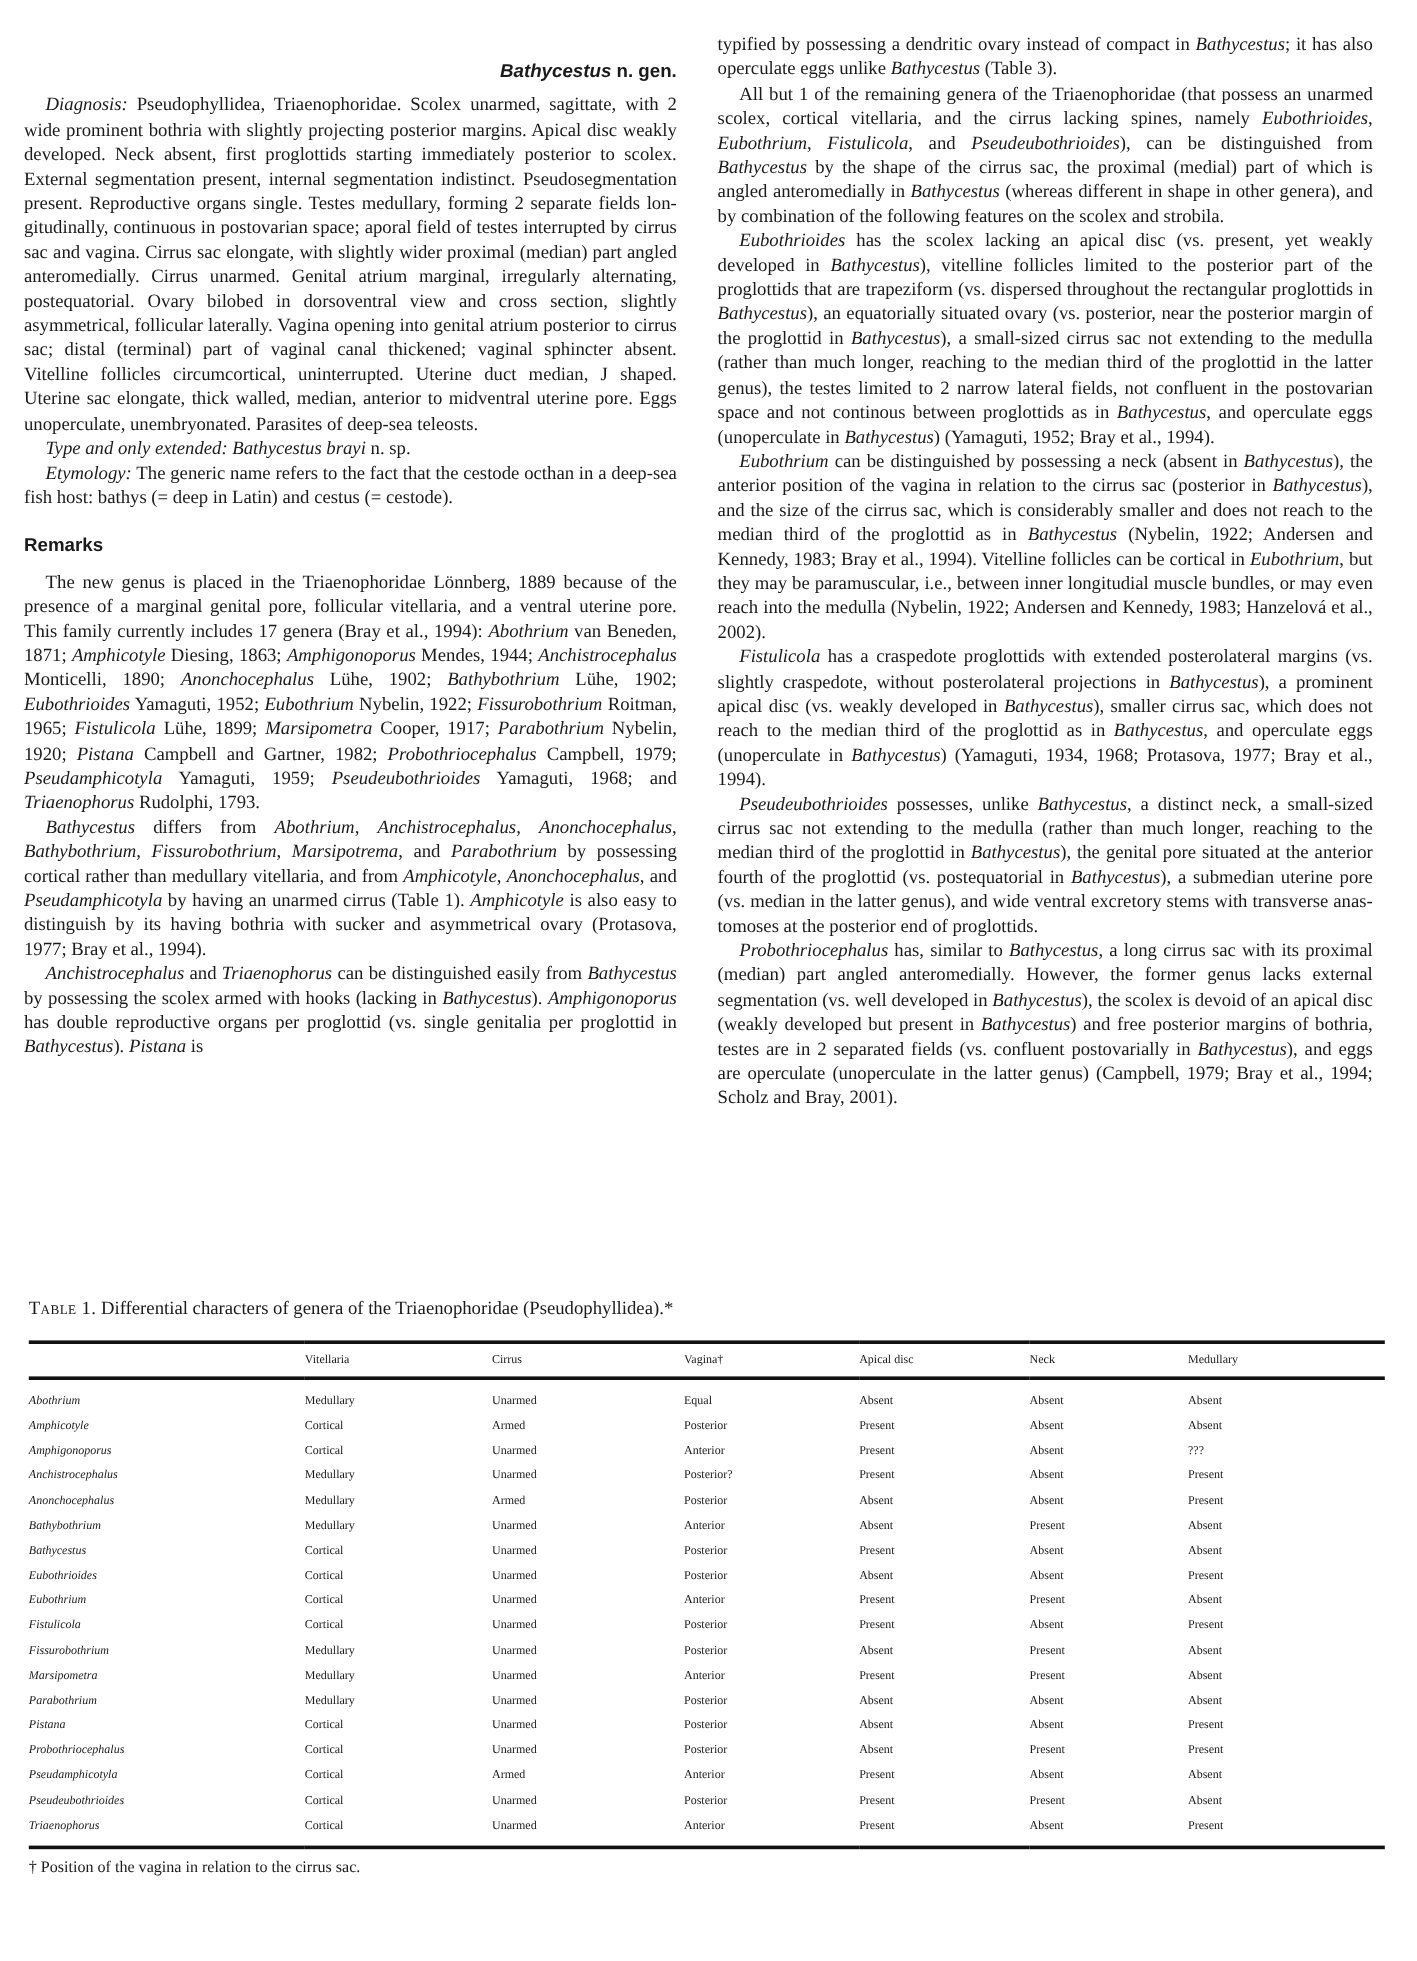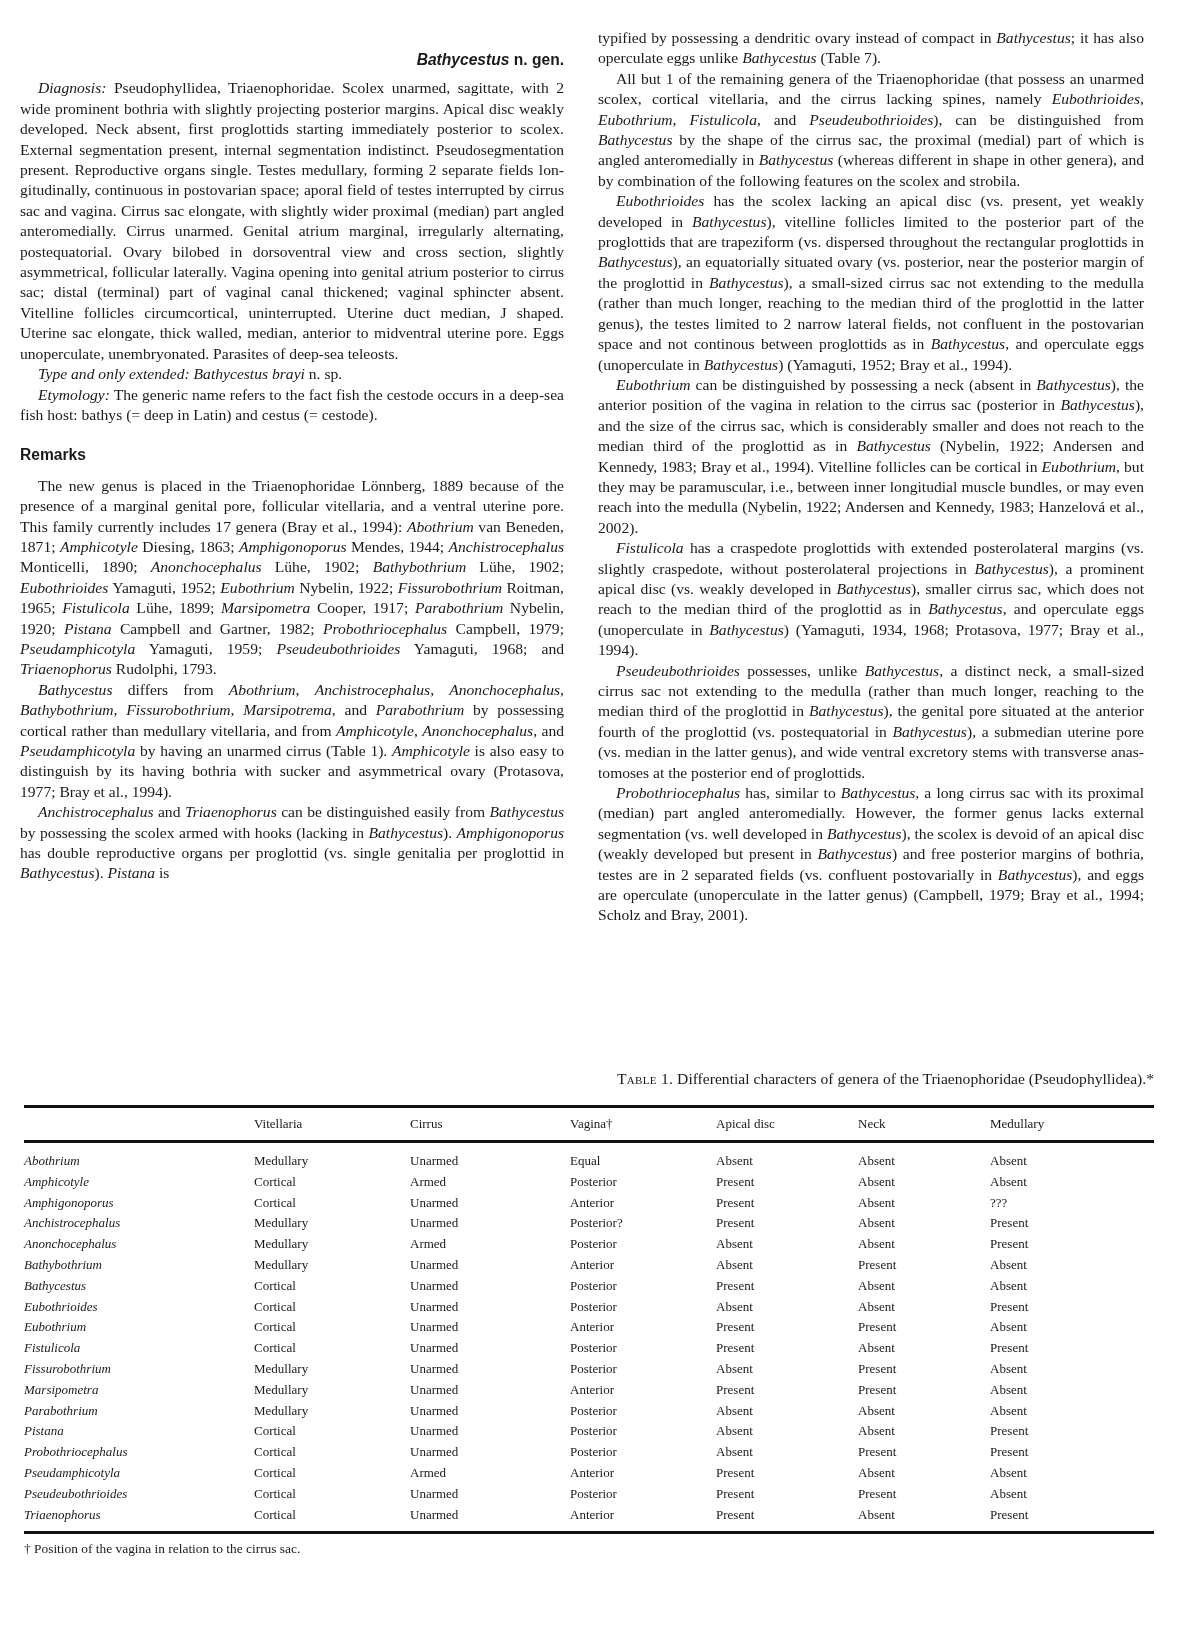--- a/index.html
+++ b/index.html
@@ -10,51 +10,51 @@
   .col-left { left: 20px; }
   .col-right { left: 598px; top: 28px; width: 546px; }
   .col p { margin: 0; text-indent: 18px; }
   .col p.noindent { text-indent: 0; }
   h2.genus-title { font-family: "Liberation Sans", "DejaVu Sans", sans-serif; font-weight: bold;
          font-size: 15.6px; text-align: right; margin: 20px 0 8px 0; }
   h3.sec { font-family: "Liberation Sans", "DejaVu Sans", sans-serif; font-weight: bold; font-size: 15.6px;
          margin: 20px 0 10px 0; }
   em { font-style: italic; }
   .table-wrap { position: absolute; left: 24px; top: 1070px; width: 1130px; }
-  .table-caption { text-align: right; font-size: 15.6px; margin-bottom: 17px; }
+  .table-caption { text-align: left; font-size: 15.6px; margin-bottom: 17px; margin-top: 12px; }
   .table-caption .sc { font-variant: small-caps; letter-spacing: 0.3px; }
-  table { width: 1130px; border-collapse: collapse; font-size: 13px; }
+  table { width: 1130px; border-collapse: collapse; font-size: 10px; }
   thead tr th { font-weight: normal; text-align: left; padding: 8px 0 8px 0; border-top: 3px solid #111;
          border-bottom: 3px solid #111; }
   tbody td { padding: 0; line-height: 20.8px; }
   tbody tr:first-child td { padding-top: 8px; }
   tbody tr:last-child td { padding-bottom: 6px; border-bottom: 3px solid #111; }
   td.genus { font-style: italic; width: 230px; }
   .c1 { width: 156px; } .c2 { width: 160px; } .c3 { width: 146px; } .c4 { width: 142px; margin-top: 33px; } .c5 { width: 132px; }
   th.c1 { padding-left: 0; } 
   .footnotes { font-size: 13.4px; margin-top: 6px; line-height: 17.5px; }
 </style>
 </head>
 <body>
 
 <div class="col col-left">
   <h2 class="genus-title"><em>Bathycestus</em><span> n. gen.</span></h2>
   <p><em>Diagnosis:</em><span> Pseudophyllidea, Triaenophoridae. Scolex unarmed, sag­ittate, with 2 wide prominent bothria with slightly projecting posterior margins. Apical disc weakly developed. Neck absent, first proglottids starting immediately posterior to scolex. External segmentation present, internal segmentation indistinct. Pseudosegmentation present. Repro­ductive organs single. Testes medullary, forming 2 separate fields lon­gitudinally, continuous in postovarian space; aporal field of testes in­terrupted by cirrus sac and vagina. Cirrus sac elongate, with slightly wider proximal (median) part angled anteromedially. Cirrus unarmed. Genital atrium marginal, irregularly alternating, postequatorial. Ovary bilobed in dorsoventral view and cross section, slightly asymmetrical, follicular laterally. Vagina opening into genital atrium posterior to cirrus sac; distal (terminal) part of vaginal canal thickened; vaginal sphincter absent. Vitelline follicles circumcortical, uninterrupted. Uterine duct median, J shaped. Uterine sac elongate, thick walled, median, anterior to midventral uterine pore. Eggs unoperculate, unembryonated. Para­sites of deep-sea teleosts.</span></p>
 
   <p><em>Type and only extended: Bathycestus brayi</em><span> n. sp.</span></p>
-  <p><em>Etymology:</em><span> The generic name refers to the fact fish the cestode oc­curs in a deep-sea fish host: bathys (= deep in Latin) and cestus (= cestode).</span></p>
+  <p><em>Etymology:</em><span> The generic name refers to the fact that the cestode oc­than in a deep-sea fish host: bathys (= deep in Latin) and cestus (= cestode).</span></p>
 
   <h3 class="sec">Remarks</h3>
   <p><span>The new genus is placed in the Triaenophoridae Lönnberg, 1889 be­cause of the presence of a marginal genital pore, follicular vitellaria, and a ventral uterine pore. This family currently includes 17 genera (Bray et al., 1994): </span><em>Abothrium</em><span> van Beneden, 1871; </span><em>Amphicotyle</em><span> Dies­ing, 1863; </span><em>Amphigonoporus</em><span> Mendes, 1944; </span><em>Anchistrocephalus</em><span> Monti­celli, 1890; </span><em>Anonchocephalus</em><span> Lühe, 1902; </span><em>Bathybothrium</em><span> Lühe, 1902; </span><em>Eubothrioides</em><span> Yamaguti, 1952; </span><em>Eubothrium</em><span> Nybelin, 1922; </span><em>Fissuro­bothrium</em><span> Roitman, 1965; </span><em>Fistulicola</em><span> Lühe, 1899; </span><em>Marsipometra</em><span> Coo­per, 1917; </span><em>Parabothrium</em><span> Nybelin, 1920; </span><em>Pistana</em><span> Campbell and Gartner, 1982; </span><em>Probothriocephalus</em><span> Campbell, 1979; </span><em>Pseudamphicotyla</em><span> Yama­guti, 1959; </span><em>Pseudeubothrioides</em><span> Yamaguti, 1968; and </span><em>Triaenophorus</em><span> Ru­dolphi, 1793.</span></p>
   <p><em>Bathycestus</em><span> differs from </span><em>Abothrium</em><span>, </span><em>Anchistrocephalus</em><span>, </span><em>Anonchoce­phalus</em><span>, </span><em>Bathybothrium</em><span>, </span><em>Fissurobothrium</em><span>, </span><em>Marsipotrema</em><span>, and </span><em>Paraboth­rium</em><span> by possessing cortical rather than medullary vitellaria, and from </span><em>Amphicotyle</em><span>, </span><em>Anonchocephalus</em><span>, and </span><em>Pseudamphicotyla</em><span> by having an unarmed cirrus (Table 1). </span><em>Amphicotyle</em><span> is also easy to distinguish by its having bothria with sucker and asymmetrical ovary (Protasova, 1977; Bray et al., 1994).</span></p>
   <p><em>Anchistrocephalus</em><span> and </span><em>Triaenophorus</em><span> can be distinguished easily from </span><em>Bathycestus</em><span> by possessing the scolex armed with hooks (lacking in </span><em>Bathycestus</em><span>). </span><em>Amphigonoporus</em><span> has double reproductive organs per proglottid (vs. single genitalia per proglottid in </span><em>Bathycestus</em><span>). </span><em>Pistana</em><span> is</span></p>
 </div>
 
 <div class="col col-right">
-  <p class="noindent"><span>typified by possessing a dendritic ovary instead of compact in </span><em>Bathy­cestus</em><span>; it has also operculate eggs unlike </span><em>Bathycestus</em><span> (Table 7).</span></p>
+  <p class="noindent"><span>typified by possessing a dendritic ovary instead of compact in </span><em>Bathy­cestus</em><span>; it has also operculate eggs unlike </span><em>Bathycestus</em><span> (Table 3).</span></p>
   <p><span>All but 1 of the remaining genera of the Triaenophoridae (that possess an unarmed scolex, cortical vitellaria, and the cirrus lacking spines, namely </span><em>Eubothrioides</em><span>, </span><em>Eubothrium</em><span>, </span><em>Fistulicola</em><span>, and </span><em>Pseudeubothrioi­des</em><span>), can be distinguished from </span><em>Bathycestus</em><span> by the shape of the cirrus sac, the proximal (medial) part of which is angled anteromedially in </span><em>Bathycestus</em><span> (whereas different in shape in other genera), and by com­bination of the following features on the scolex and strobila.</span></p>
   <p><em>Eubothrioides</em><span> has the scolex lacking an apical disc (vs. present, yet weakly developed in </span><em>Bathycestus</em><span>), vitelline follicles limited to the pos­terior part of the proglottids that are trapeziform (vs. dispersed through­out the rectangular proglottids in </span><em>Bathycestus</em><span>), an equatorially situated ovary (vs. posterior, near the posterior margin of the proglottid in </span><em>Bath­ycestus</em><span>), a small-sized cirrus sac not extending to the medulla (rather than much longer, reaching to the median third of the proglottid in the latter genus), the testes limited to 2 narrow lateral fields, not confluent in the postovarian space and not continous between proglottids as in </span><em>Bathycestus</em><span>, and operculate eggs (unoperculate in </span><em>Bathycestus</em><span>) (Ya­maguti, 1952; Bray et al., 1994).</span></p>
   <p><em>Eubothrium</em><span> can be distinguished by possessing a neck (absent in </span><em>Bathycestus</em><span>), the anterior position of the vagina in relation to the cirrus sac (posterior in </span><em>Bathycestus</em><span>), and the size of the cirrus sac, which is considerably smaller and does not reach to the median third of the proglottid as in </span><em>Bathycestus</em><span> (Nybelin, 1922; Andersen and Kennedy, 1983; Bray et al., 1994). Vitelline follicles can be cortical in </span><em>Euboth­rium</em><span>, but they may be paramuscular, i.e., between inner longitudial mus­cle bundles, or may even reach into the medulla (Nybelin, 1922; An­dersen and Kennedy, 1983; Hanzelová et al., 2002).</span></p>
   <p><em>Fistulicola</em><span> has a craspedote proglottids with extended posterolateral margins (vs. slightly craspedote, without posterolateral projections in </span><em>Bathycestus</em><span>), a prominent apical disc (vs. weakly developed in </span><em>Bathy­cestus</em><span>), smaller cirrus sac, which does not reach to the median third of the proglottid as in </span><em>Bathycestus</em><span>, and operculate eggs (unoperculate in </span><em>Bathycestus</em><span>) (Yamaguti, 1934, 1968; Protasova, 1977; Bray et al., 1994).</span></p>
   <p><em>Pseudeubothrioides</em><span> possesses, unlike </span><em>Bathycestus</em><span>, a distinct neck, a small-sized cirrus sac not extending to the medulla (rather than much longer, reaching to the median third of the proglottid in </span><em>Bathycestus</em><span>), the genital pore situated at the anterior fourth of the proglottid (vs. postequatorial in </span><em>Bathycestus</em><span>), a submedian uterine pore (vs. median in the latter genus), and wide ventral excretory stems with transverse anas­tomoses at the posterior end of proglottids.</span></p>
   <p><em>Probothriocephalus</em><span> has, similar to </span><em>Bathycestus</em><span>, a long cirrus sac with its proximal (median) part angled anteromedially. However, the former genus lacks external segmentation (vs. well developed in </span><em>Bathycestus</em><span>), the scolex is devoid of an apical disc (weakly developed but present in </span><em>Bathycestus</em><span>) and free posterior margins of bothria, testes are in 2 sep­arated fields (vs. confluent postovarially in </span><em>Bathycestus</em><span>), and eggs are operculate (unoperculate in the latter genus) (Campbell, 1979; Bray et al., 1994; Scholz and Bray, 2001).</span></p>
 </div>
 
 <div class="table-wrap">
   <div class="table-caption"><span class="sc">Table 1.</span><span>  Differential characters of genera of the Triaenophoridae (Pseudophyllidea).*</span></div>

